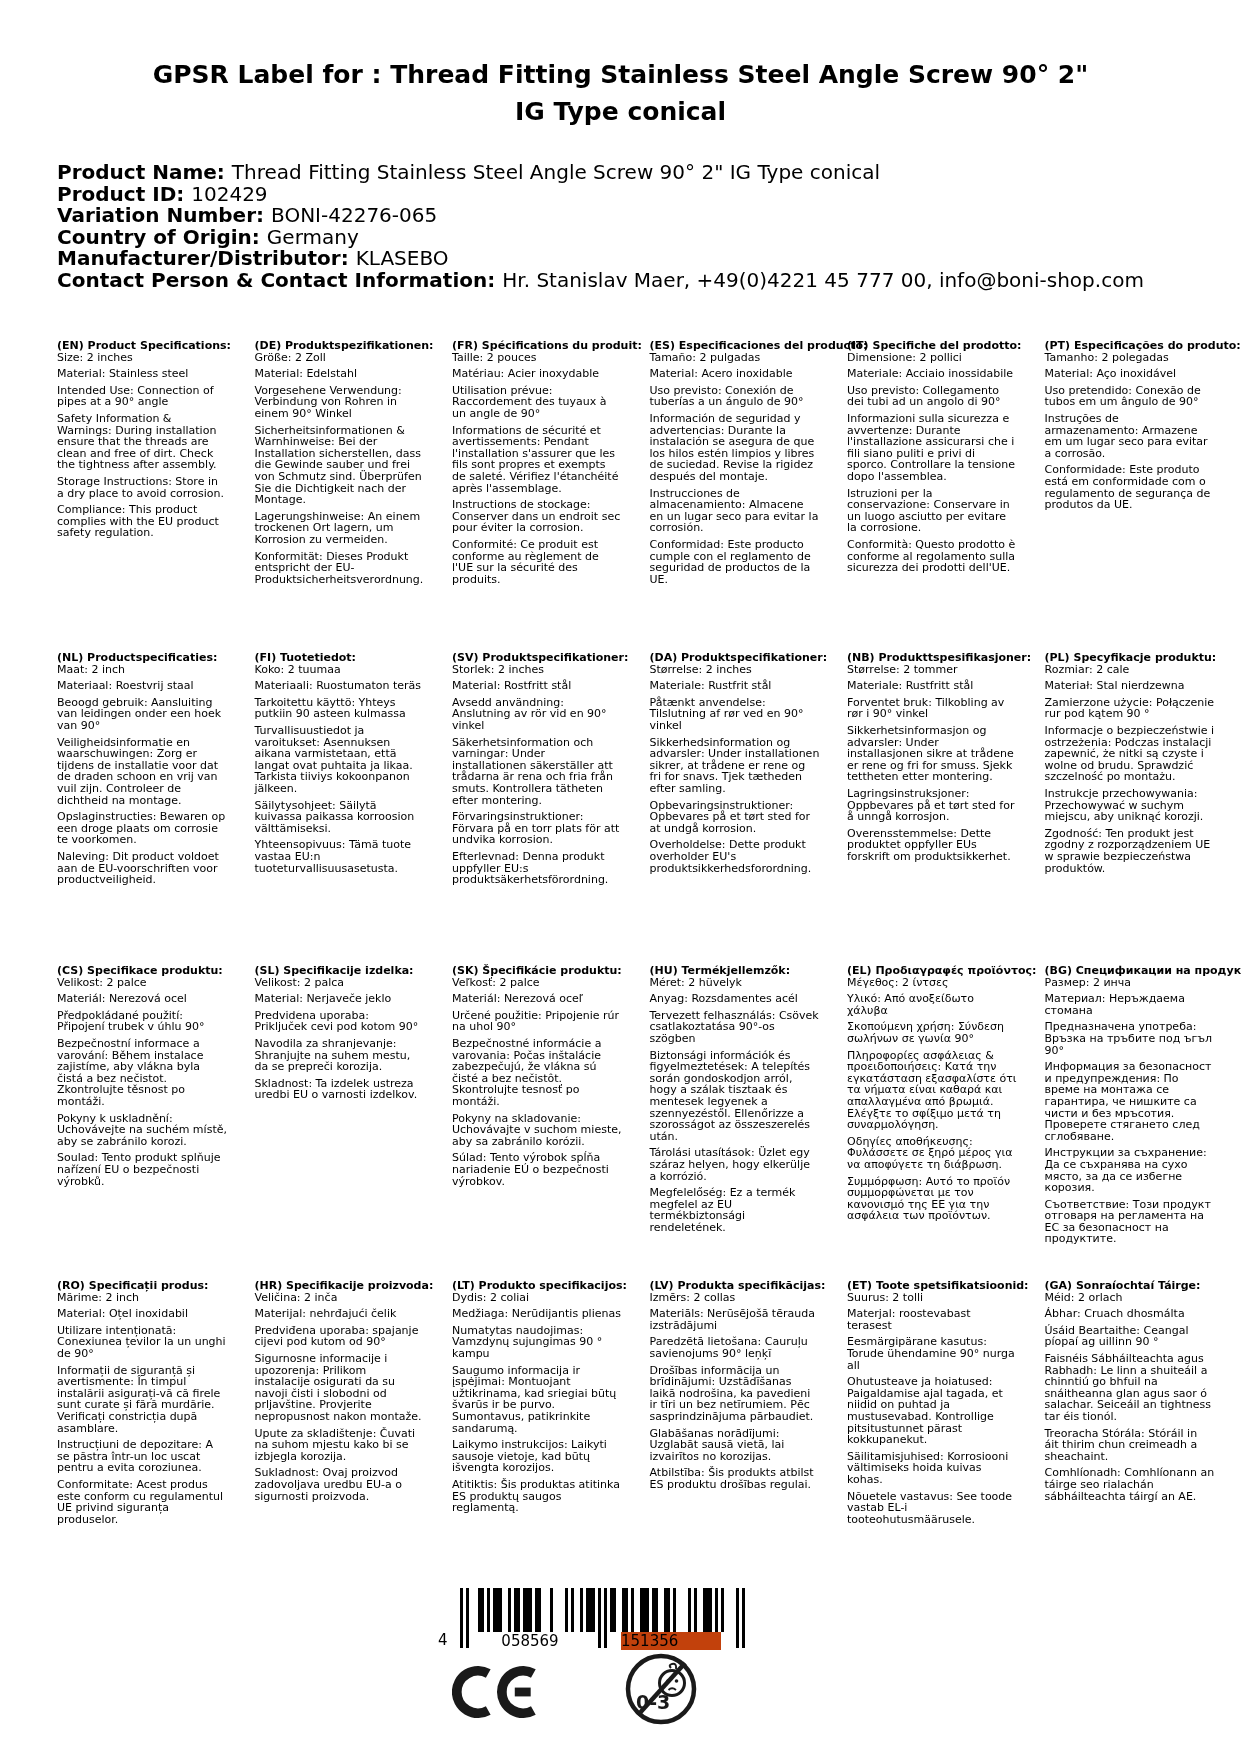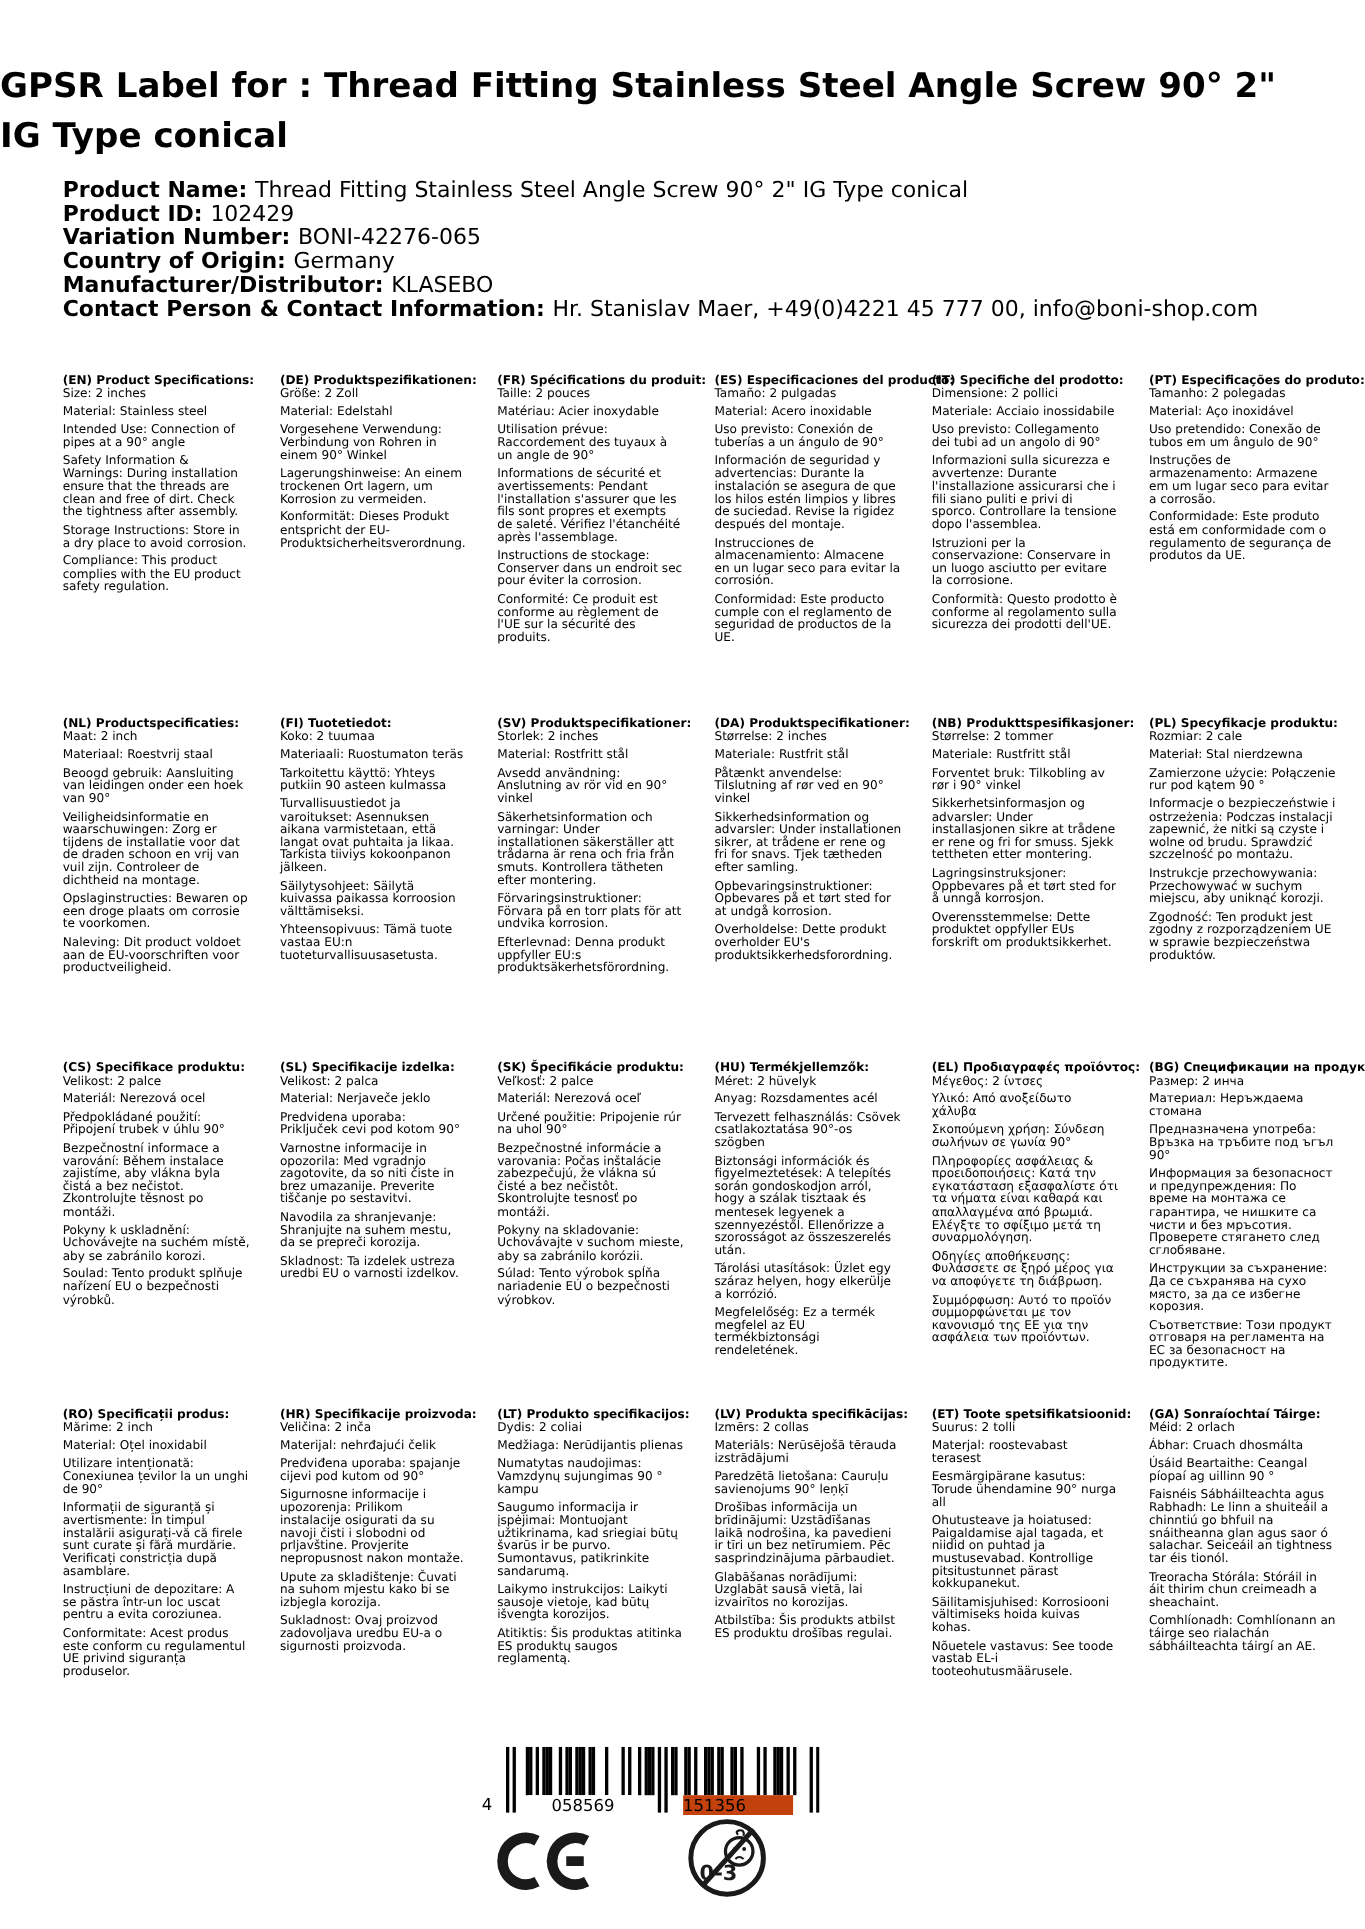--- a/index.html
+++ b/index.html
@@ -4,21 +4,21 @@
 <style>
   * { margin:0; padding:0; box-sizing:border-box; }
   html,body { background:#888; }
   .page {
     position:relative; width:1241px; height:1754px; background:#ffffff;
     margin:0 auto; font-family:"DejaVu Sans", sans-serif; color:#000;
     overflow:hidden;
   }
   .title {
     position:absolute; top:56px; left:0; width:100%;
-    font-size:31px; font-weight:bold; line-height:1.48;
+    text-align:center; font-size:25px; font-weight:bold; line-height:1.48;
   }
   .product-info { position:absolute; left:57px; top:162px; font-size:20px; line-height:21.5px; }
   .info-label { font-weight:bold; margin-right:7px; }
   .lang-grid {
     position:absolute; left:57px; top:340px; width:1184px;
     display:grid; grid-template-columns:repeat(6,197.5px);
     grid-template-rows:312px 313px 315px auto;
   }
   .lang-block { font-size:11px; line-height:11.6px; }
   .lang-heading { font-weight:bold; white-space:nowrap; }
@@ -89,20 +89,21 @@
       <div class="lang-block">
         <div class="lang-heading">(DE) Produktspezifikationen:</div>
         <div class="lang-body">
 
             <p class="lang-para">Größe: 2 Zoll</p>
 
             <p class="lang-para">Material: Edelstahl</p>
 
             <p class="lang-para">Vorgesehene Verwendung: Verbindung von Rohren in einem 90° Winkel</p>
 
+            <p class="lang-para">Sicherheitsinformationen &amp; Warnhinweise: Bei der Installation sicherstellen, dass die Gewinde sauber und frei von Schmutz sind. Überprüfen Sie die Dichtigkeit nach der Montage.</p>
 
             <p class="lang-para">Lagerungshinweise: An einem trockenen Ort lagern, um Korrosion zu vermeiden.</p>
 
             <p class="lang-para">Konformität: Dieses Produkt entspricht der EU-Produktsicherheitsverordnung.</p>
           </div>
       </div>
 
       <div class="lang-block">
         <div class="lang-heading">(FR) Spécifications du produit:</div>
         <div class="lang-body">
@@ -303,21 +304,20 @@
       <div class="lang-block">
         <div class="lang-heading">(SL) Specifikacije izdelka:</div>
         <div class="lang-body">
 
             <p class="lang-para">Velikost: 2 palca</p>
 
             <p class="lang-para">Material: Nerjaveče jeklo</p>
 
             <p class="lang-para">Predvidena uporaba: Priključek cevi pod kotom 90°</p>
 
-            <p class="lang-para">Varnostne informacije in opozorila: Med vgradnjo zagotovite, da so niti čiste in brez umazanije. Preverite tiščanje po sestavitvi.</p>
 
             <p class="lang-para">Navodila za shranjevanje: Shranjujte na suhem mestu, da se prepreči korozija.</p>
 
             <p class="lang-para">Skladnost: Ta izdelek ustreza uredbi EU o varnosti izdelkov.</p>
           </div>
       </div>
 
       <div class="lang-block">
         <div class="lang-heading">(SK) Špecifikácie produktu:</div>
         <div class="lang-body">

